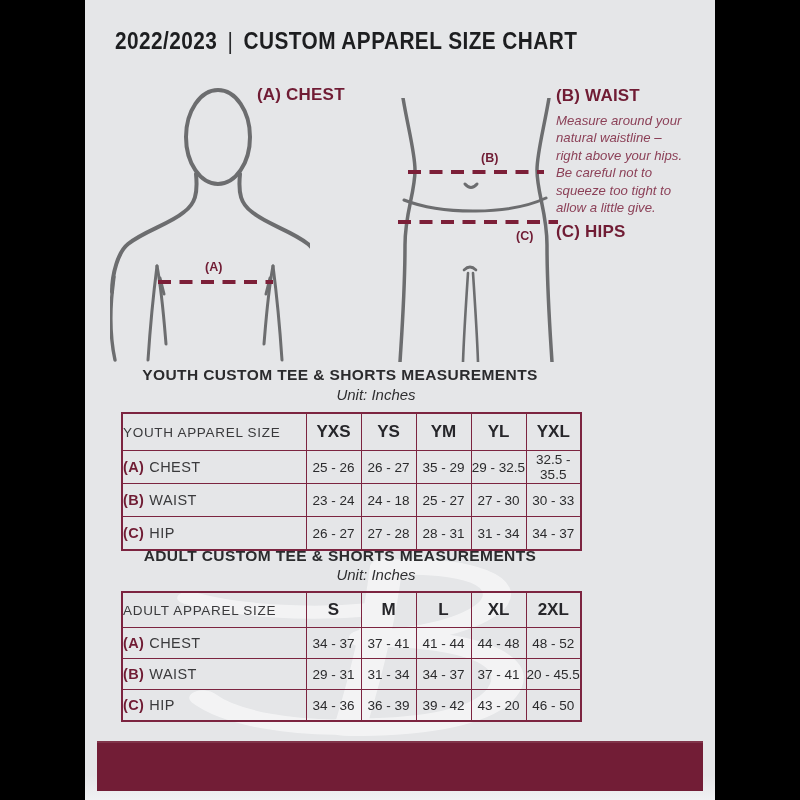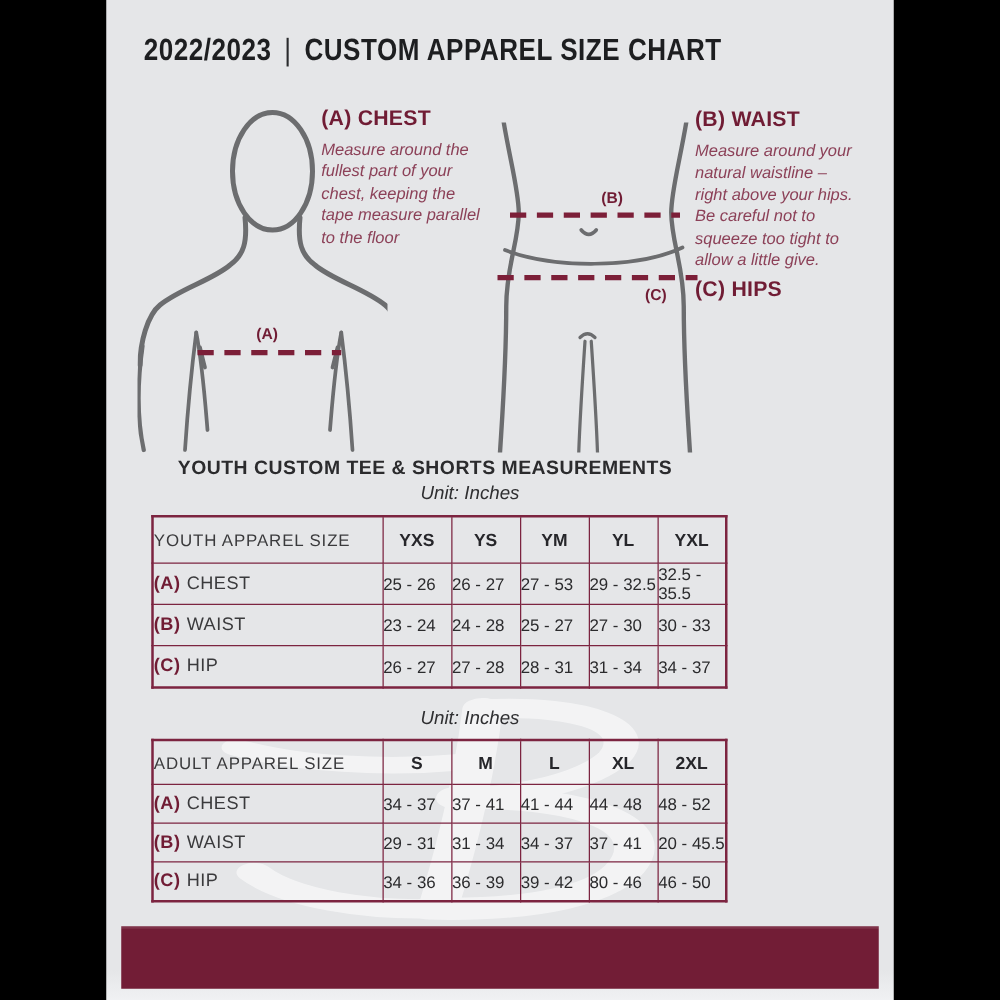--- a/index.html
+++ b/index.html
@@ -30,24 +30,24 @@
   .tbl-title{position:absolute;left:0;width:510px;text-align:center;
     font-weight:bold;font-size:15.5px;color:#2b2b2d;letter-spacing:0.4px;}
   .tbl-unit{position:absolute;left:0;width:582px;text-align:center;
     font-style:italic;font-size:15px;color:#2f2f31;}
   table.size-table{position:absolute;left:36px;width:461px;border-collapse:collapse;
     table-layout:fixed;border:2.2px solid #7c2440;}
   table.size-table col.c-label{width:184px;}
   table.size-table th,table.size-table td{border:1.6px solid #7c2440;padding:0;}
   th.label-col{text-align:left;padding-left:14px;font-weight:normal;
     font-size:13.5px;letter-spacing:0.7px;color:#3a3a3c;}
-  th.size-col{font-size:14px;font-weight:bold;color:#26262a;}
+  th.size-col{font-size:17px;font-weight:bold;color:#26262a;}
   td.row-label{text-align:left;padding-left:14px;font-size:14.5px;color:#3a3a3c;letter-spacing:0.4px;}
   td.row-label .pfx{font-weight:bold;color:#701c34;margin-right:5px;}
-  td.value{text-align:left;font-size:13.5px;color:#2b2b2d;margin-left:24px;}
+  td.value{text-align:center;font-size:13.5px;color:#2b2b2d;margin-left:24px;}
   #youth-table th{height:36px;}  #youth-table td{height:32px;}
   #adult-table th{height:34px;}  #adult-table td{height:30px;}
   
   .footer-bar{position:absolute;left:12px;top:741px;width:606px;height:50px;
     background:#721d36;box-shadow:inset 0 2px 0 rgba(255,255,255,0.10);}
   .watermark{position:absolute;left:55px;top:548px;width:450px;height:200px;opacity:0.55;}
 </style>
 </head>
 <body>
 
@@ -109,25 +109,20 @@
       <path d="M 81,175 C 83,205 85,235 86,264" stroke-width="2.6"></path>
     </g>
     <path d="M 16,74 H 152" stroke="#7c1f38" stroke-width="4.2" stroke-dasharray="13 8.5" fill="none"></path>
     <path d="M 6,124 H 166" stroke="#7c1f38" stroke-width="4.2" stroke-dasharray="13 8.5" fill="none"></path>
   </svg>
   <span class="marker" style="left:396px;top:151px;">(B)</span>
   <span class="marker" style="left:431px;top:229px;">(C)</span>
 
   <div class="measure-block" style="left:172px;top:85px;width:165px;">
     <h3>(A) CHEST</h3>
-    <p>Measure around the
-fullest part of your
-chest, keeping the
-tape measure parallel
-to the floor</p>
   </div>
   <div class="measure-block" style="left:471px;top:86px;width:158px;">
     <h3>(B) WAIST</h3>
     <p>Measure around your
 natural waistline –
 right above your hips.
 Be careful not to
 squeeze too tight to
 allow a little give.</p>
   </div>
@@ -153,45 +148,46 @@
       <th class="size-col">YS</th>
       <th class="size-col">YM</th>
       <th class="size-col">YL</th>
       <th class="size-col">YXL</th>
     </tr>
     <tr>
       <td class="row-label">
         <span class="pfx">(A)</span><span>CHEST</span></td>
       <td class="value">25 - 26</td>
       <td class="value">26 - 27</td>
-      <td class="value">27 - 53</td>
+      <td class="value">35 - 29</td>
       <td class="value">29 - 32.5</td>
       <td class="value">32.5 - 35.5</td>
     </tr>
     <tr>
       <td class="row-label">
         <span class="pfx">(B)</span><span>WAIST</span></td>
       <td class="value">23 - 24</td>
-      <td class="value">24 - 28</td>
+      <td class="value">24 - 18</td>
       <td class="value">25 - 27</td>
       <td class="value">27 - 30</td>
       <td class="value">30 - 33</td>
     </tr>
     <tr>
       <td class="row-label">
         <span class="pfx">(C)</span><span>HIP</span></td>
       <td class="value">26 - 27</td>
       <td class="value">27 - 28</td>
       <td class="value">28 - 31</td>
       <td class="value">31 - 34</td>
       <td class="value">34 - 37</td>
     </tr>
   </tbody>
     </table>
 
+  <div class="tbl-title" style="top:547px;">ADULT CUSTOM TEE &amp; SHORTS MEASUREMENTS</div>
   <div class="tbl-unit" style="top:566px;">Unit: Inches</div>
   <table class="size-table" id="adult-table" style="top:591px;">
     <colgroup>
         <col class="c-label">
         <col>
         <col>
         <col>
         <col>
         <col>
       </colgroup>
@@ -221,20 +217,20 @@
       <td class="value">34 - 37</td>
       <td class="value">37 - 41</td>
       <td class="value">20 - 45.5</td>
     </tr>
     <tr>
       <td class="row-label">
         <span class="pfx">(C)</span><span>HIP</span></td>
       <td class="value">34 - 36</td>
       <td class="value">36 - 39</td>
       <td class="value">39 - 42</td>
-      <td class="value">80 - 46</td>
+      <td class="value">43 - 20</td>
       <td class="value">46 - 50</td>
     </tr>
   </tbody>
     </table>
 
   <div class="footer-bar"></div>
 </div>
 
 </body></html>

